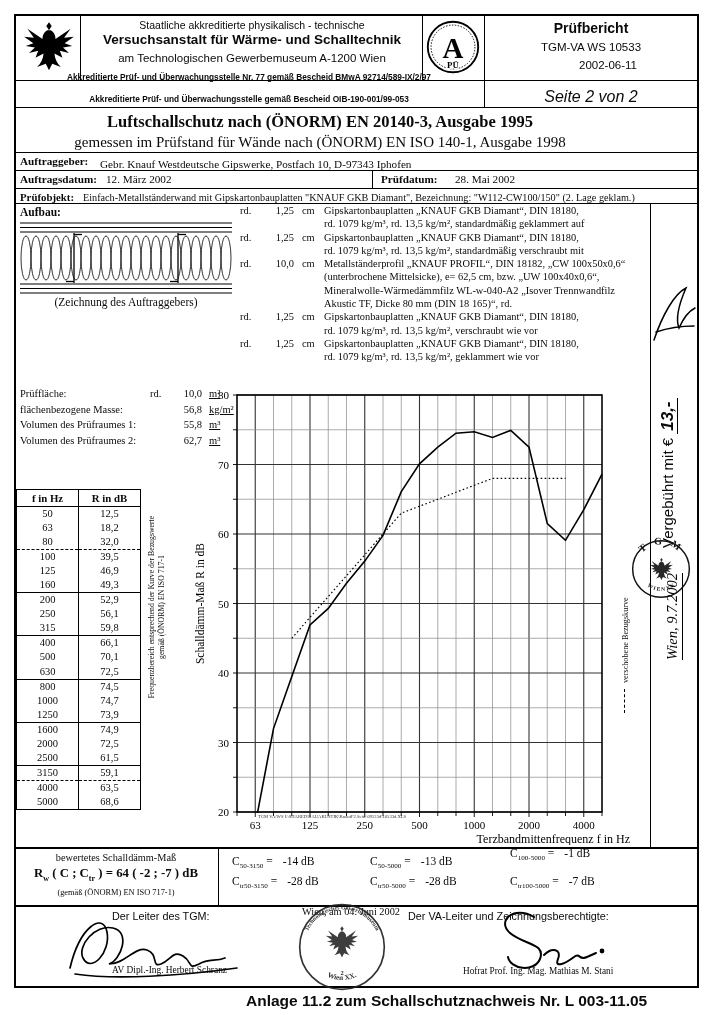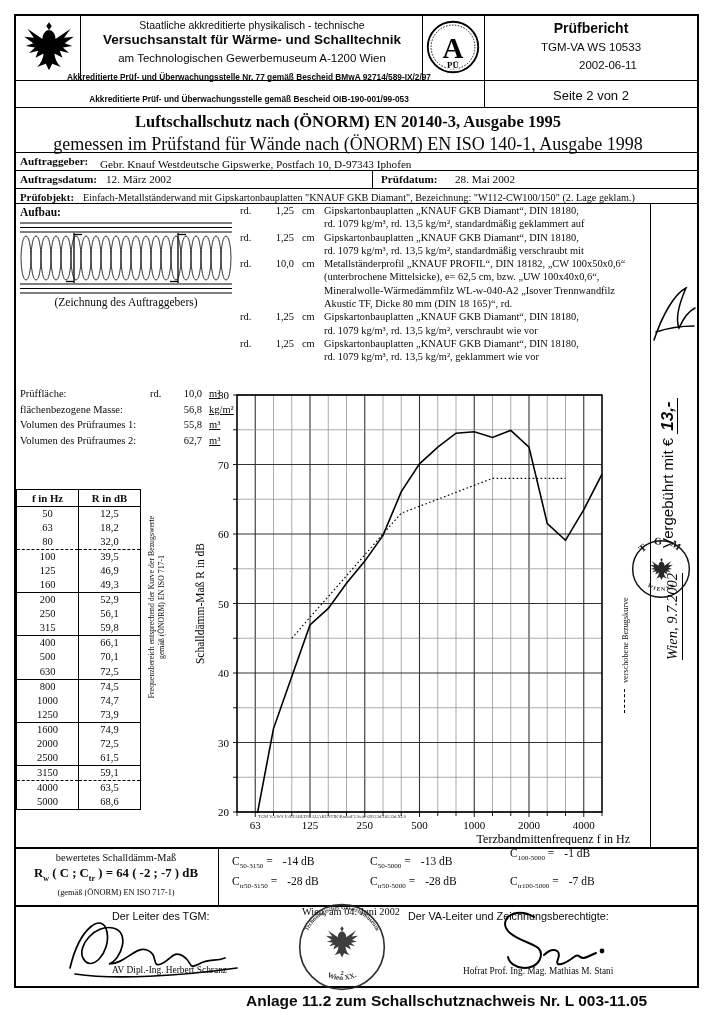--- a/index.html
+++ b/index.html
@@ -28,21 +28,21 @@
   
   .mrow{display:flex;font-size:10.5px;line-height:15.5px;}
   .mrow .ml{width:130px;}
   .mrow .mp{width:24px;}
   .mrow .mv{width:28px;text-align:right;}
   .mrow .mu{margin-left:7px;text-decoration:underline;}
   sub{font-size:62%;}
   .rot{transform:rotate(-90deg);transform-origin:0 0;white-space:nowrap;}
   .legend-dash{display:inline-block;width:24px;height:0;border-top:1.3px dashed #000;
       margin-right:6px;vertical-align:3px;}
-  .centitle{left:14px;width:612px;text-align:center;padding-left:28px;}
+  .centitle{left:14px;width:612px;text-align:center;}
   svg{font-family:"Liberation Serif",serif;}
   .centry{position:absolute;font-size:11.5px;white-space:nowrap;}
   .cval{margin-left:10px;}
   .hand{font-style:italic;}
 </style>
 </head>
 <body>
 
 <div class="page">
 
@@ -76,24 +76,24 @@
     <text x="30" y="42" text-anchor="middle" font-size="31" font-weight="bold">A</text>
     <text x="30" y="52" text-anchor="middle" font-size="9.5" font-weight="bold" style="paint-order:stroke;stroke:#fff;stroke-width:2.4;">PÜ</text>
   </svg>
 
   <div class="abs sans ctr b" style="left:486px;top:20px;width:210px;font-size:14px;">Prüfbericht</div>
   <div class="abs sans ctr" style="left:486px;top:41px;width:210px;font-size:11.5px;">TGM-VA WS 10533</div>
   <div class="abs sans ctr" style="left:486px;top:59px;width:244px;font-size:11.5px;">2002-06-11</div>
 
   <div class="abs sans ctr b" style="left:16px;top:72px;width:466px;font-size:8.3px;">Akkreditierte Prüf- und Überwachungsstelle Nr. 77 gemäß Bescheid BMwA 92714/589-IX/2/97</div>
   <div class="abs sans ctr b" style="left:16px;top:94px;width:466px;font-size:8.3px;">Akkreditierte Prüf- und Überwachungsstelle gemäß Bescheid OIB-190-001/99-053</div>
-  <div class="abs sans ctr" style="left:486px;top:88px;width:210px;font-size:13px;">Seite 2 von 2</div>
+  <div class="abs sans ctr" style="left:486px;top:88px;width:210px;font-size:16px;font-style:italic;">Seite 2 von 2</div>
 
   <div class="abs centitle b" style="top:112px;font-size:16.5px;">Luftschallschutz nach (ÖNORM) EN 20140-3, Ausgabe 1995</div>
-  <div class="abs centitle" style="top:134px;font-size:18px;">gemessen im Prüfstand für Wände nach (ÖNORM) EN ISO 140-1, Ausgabe 1998</div>
+  <div class="abs centitle" style="top:134px;font-size:15px;">gemessen im Prüfstand für Wände nach (ÖNORM) EN ISO 140-1, Ausgabe 1998</div>
   <div class="hline" style="left:14px;top:152px;width:684px;"></div>
 
   <div class="abs b" style="left:20px;top:155px;font-size:11.2px;">Auftraggeber:</div>
   <div class="abs" style="left:100px;top:158px;font-size:11.2px;">Gebr. Knauf Westdeutsche Gipswerke, Postfach 10, D-97343 Iphofen</div>
   <div class="hline" style="left:14px;top:170px;width:684px;"></div>
 
   <div class="abs b" style="left:20px;top:173px;font-size:11.2px;">Auftragsdatum:</div>
   <div class="abs" style="left:106px;top:173px;font-size:11.2px;">12. März 2002</div>
   <div class="vline" style="left:372px;top:170px;height:18px;"></div>
   <div class="abs b" style="left:381px;top:173px;font-size:11.2px;">Prüfdatum:</div>

